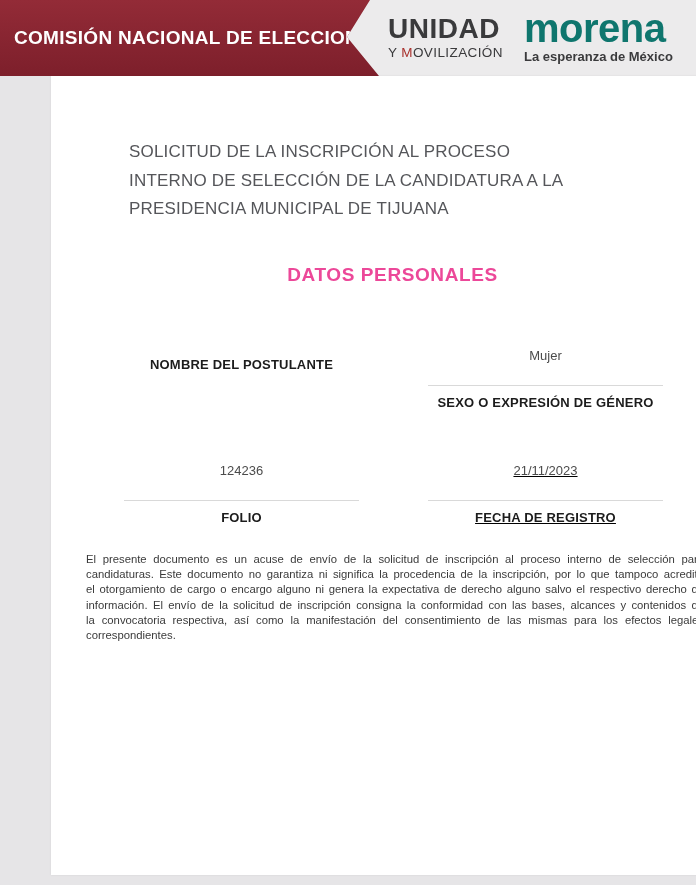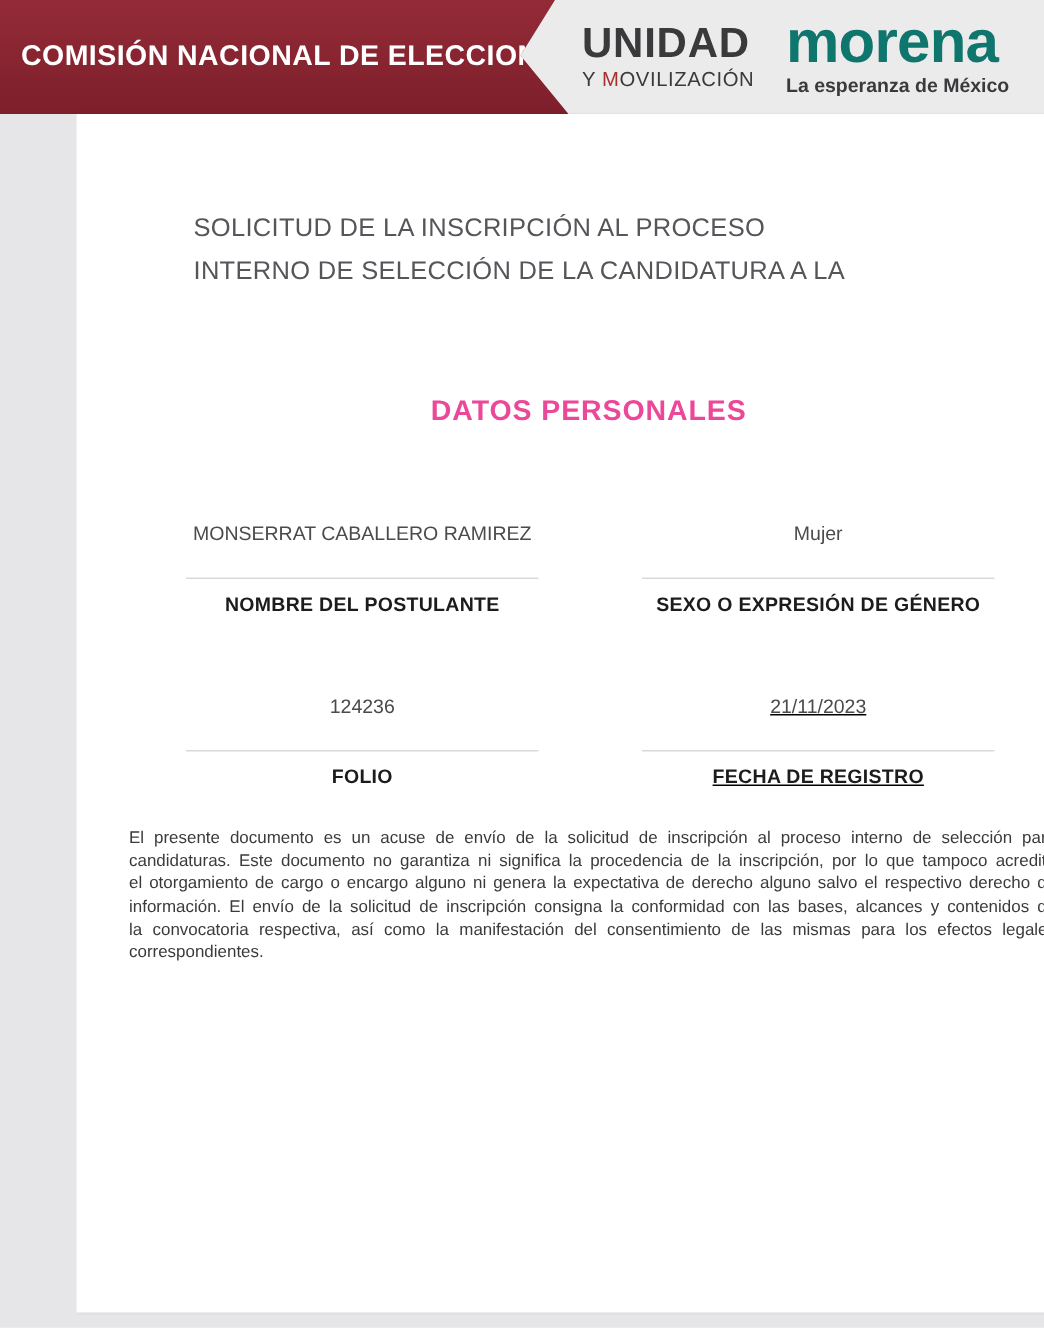--- a/index.html
+++ b/index.html
@@ -111,26 +111,26 @@
     <div class="morena-word">morena</div>
     <div class="morena-tag">La esperanza de México</div>
   </div>
 </div>
 
 <div class="page">
 
   <div class="doc-title">
     <div>SOLICITUD DE LA INSCRIPCIÓN AL PROCESO</div>
     <div>INTERNO DE SELECCIÓN DE LA CANDIDATURA A LA</div>
+    <div>PRESIDENCIA MUNICIPAL DE TIJUANA</div>
   </div>
 
   <div class="section-heading">DATOS PERSONALES</div>
 
   <div class="field f-r1c1">
-    <div class="field-value">MONSERRAT CABALLERO RAMIREZ</div>
     <div class="field-label">NOMBRE DEL POSTULANTE</div>
   </div>
 
   <div class="field f-r1c2">
     <div class="field-value">Mujer</div>
     <div class="field-label">SEXO O EXPRESIÓN DE GÉNERO</div>
   </div>
 
   <div class="field f-r2c1">
     <div class="field-value">124236</div>

